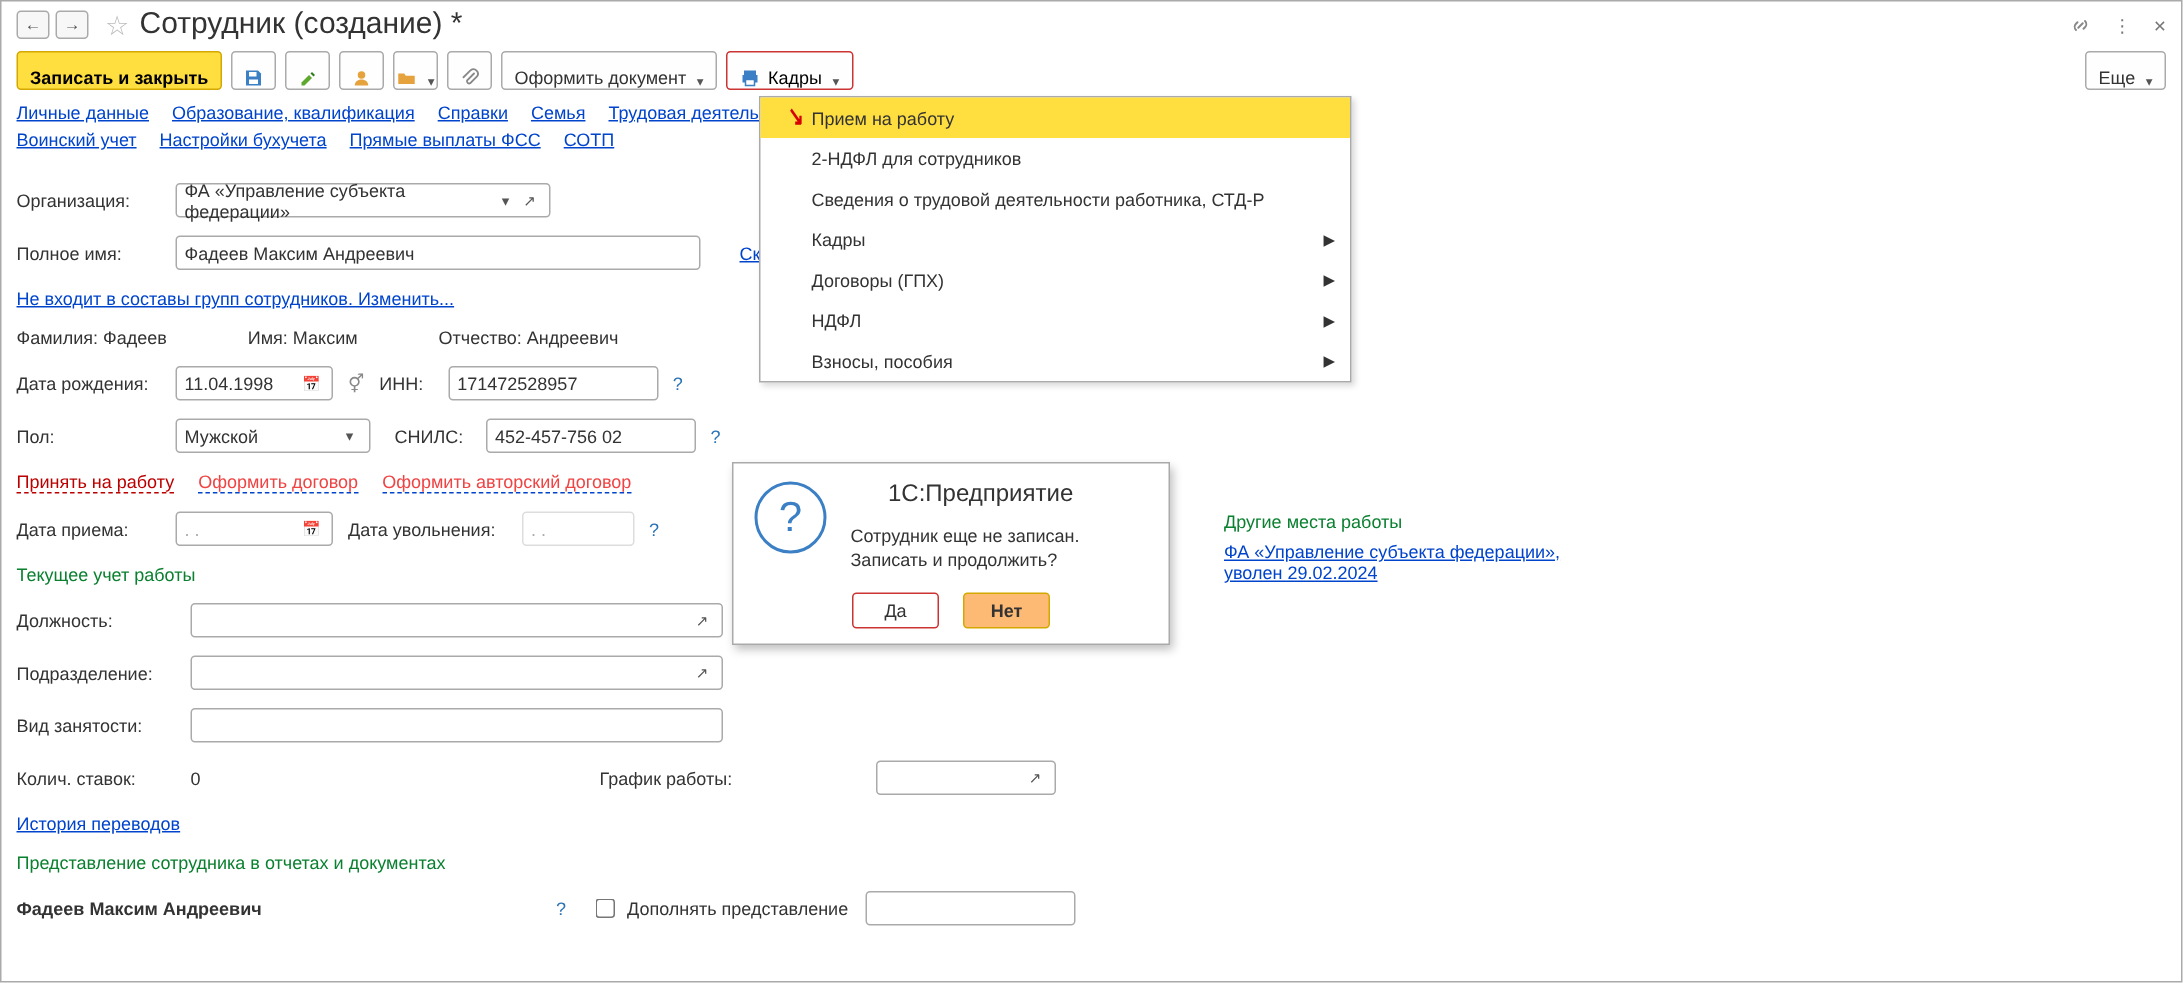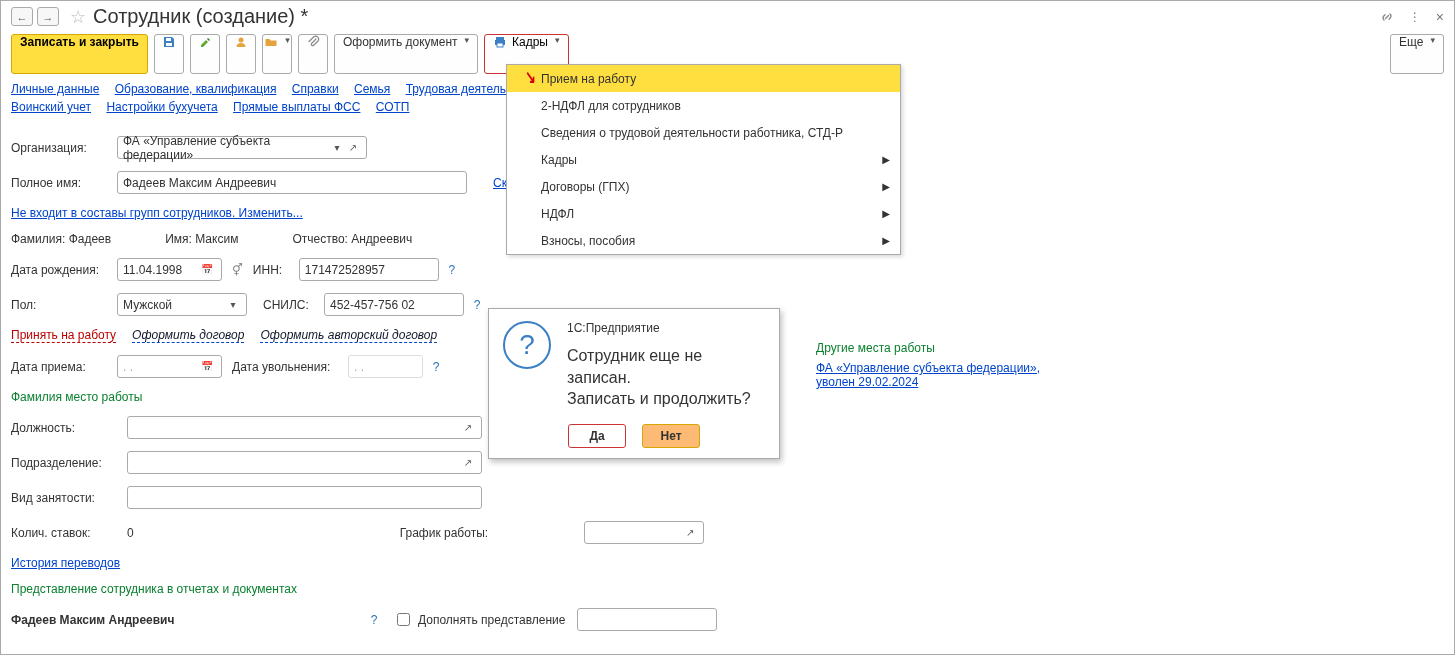--- a/index.html
+++ b/index.html
@@ -8,61 +8,61 @@
 
   
   .title-row { display:flex; align-items:center; padding:4px 10px 2px 10px; }
   .nav-btn { width:22px; height:19px; border:1px solid #aaa; border-radius:3px; background:#f7f7f7; display:inline-flex; align-items:center; justify-content:center; margin-right:4px; font-size:11px; color:#555;}
   .star { width:18px; height:18px; margin:0 6px 0 6px; display:flex; align-items:center; justify-content:center; color:#bbb; font-size:18px; }
   .page-title { font-size:20px; font-weight:normal; }
   .title-right { margin-left:auto; display:flex; align-items:center; gap:14px; color:#777; }
 
   
   .toolbar { display:flex; align-items:center; padding:4px 10px 4px 10px; gap:6px; }
-  .btn { height:40px; border:1px solid #aaa; border-radius:3px; background:#fefefe; padding:0 8px; display:inline-flex; align-items:flex-start; gap:5px; font-size:12px; cursor:pointer; }
+  .btn { height:26px; border:1px solid #aaa; border-radius:3px; background:#fefefe; padding:0 8px; display:inline-flex; align-items:flex-end; gap:5px; font-size:12px; cursor:pointer; }
   .btn .caret { font-size:9px; color:#555; margin-left:2px;}
   .btn.yellow { background:#ffde3f; border-color:#d4a800; font-weight:bold; color:#000; }
   .btn.icon-only { width:30px; padding:0; justify-content:center; }
   .btn.print-outline { border:1.5px solid #cc3333; color:#000; }
   .toolbar-spacer { flex:1; }
 
   
   .link-row { padding:4px 10px 2px 10px; font-size:12px; }
   .link-row a, a.link { color:#0044cc; text-decoration:underline; margin-right:12px; cursor:pointer; }
   .link-row2 { padding:2px 10px 6px 10px; }
 
   
   .form-area { padding:4px 10px; position:relative; }
   .row { display:flex; align-items:center; margin:12px 0; gap:6px; }
   .label { width:100px; color:#333; }
   .input { height:23px; border:1px solid #aaa; border-radius:3px; background:#fff; padding:2px 5px; display:flex; align-items:center; }
   .input .inp-btn { width:16px; height:19px; display:inline-flex;align-items:center;justify-content:center; font-size:10px; color:#555; }
   .q { color:#2a72b5; font-size:12px; display:inline-flex; align-items:center; justify-content:center; width:14px; }
   .dotted-red { color:#bb0000; border-bottom:1px dashed #bb0000; text-decoration:none; }
-  .dotted-blue { color:#0f172a; border-bottom:1px dashed #0044cc; text-decoration:none;font-style:italic; }
+  .dotted-blue { color:#ef4444; border-bottom:1px dashed #0044cc; text-decoration:none; }
   .green { color:#0a8030; }
 
   .section-title { color:#0a8030; margin-top:8px; }
 
   
   .menu { position:absolute; left:505px; top:63px; width:395px; border:1px solid #aaa; background:#fff; box-shadow:2px 2px 4px rgba(0,0,0,0.15); z-index:5; }
   .menu-item { height:27px; display:flex; align-items:center; padding:0 10px 0 34px; font-size:12px; position:relative; }
   .menu-item.hl { background:#ffde3f; }
   .menu-item .chev { margin-left:auto; font-size:10px; color:#333; }
   .menu-item .red-arrow { position:absolute; left:16px; top:3px; color:#d60000; font-size:18px; font-weight:bold; line-height:18px; transform:scaleX(0.7);}
 
   
   .modal { position:absolute; left:487px; top:307px; width:292px; border:1px solid #aaa; background:#fff; box-shadow:2px 3px 6px rgba(0,0,0,0.25); z-index:10; padding:12px 14px 10px 14px;}
   .modal-body { display:flex; gap:16px; }
   .modal-icon { width:48px;height:48px; border:2px solid #3b7fc4; border-radius:50%; display:flex; align-items:center; justify-content:center; color:#3b7fc4; font-size:28px; font-weight:normal; flex:0 0 48px;}
-  .modal-title { font-size:12px; margin-bottom:10px; }
-  .modal-text { font-size:16px; color:#333; line-height:1.35; }
+  .modal-title { font-size:16px; margin-bottom:10px;margin-left:25px; }
+  .modal-text { font-size:12px; color:#333; line-height:1.35; }
   .modal-buttons { display:flex; justify-content:center; gap:16px; margin-top:14px;}
   .modal-btn { width:58px; height:24px; border:1px solid #aaa; border-radius:3px; display:flex;align-items:center;justify-content:center; font-size:12px;}
-  .modal-btn.yes { border:1.5px solid #cc3333;font-weight:bold; }
+  .modal-btn.yes { border:1.5px solid #cc3333; }
   .modal-btn.no { background:#fdba74; border-color:#d4a800; font-weight:bold;}
 
   
   .other-work { position:absolute; left:815px; top:340px; width:320px; }
   .other-work .green { display:block; margin-bottom:6px;}
 
   .icon-blue { color:#1e5fae; }
   .icon-green { color:#0a8030; }
   .icon-gray { color:#888; }
   svg { display:block; }
@@ -230,21 +230,21 @@
       <span style="flex:1">  .  .</span>
       <span class="inp-btn">📅</span>
     </div>
     <div style="width:110px;margin-left:4px;">Дата увольнения:</div>
     <div class="input" style="width:75px;color:#aaa;border:1px solid #ddd;">
       <span>  .  .</span>
     </div>
     <span class="q">?</span>
   </div>
 
-  <div class="section-title">Фамилия место работы</div>
+  <div class="section-title">Текущее учет работы</div>
 
   <div class="row">
     <div class="label" style="width:110px;">Должность:</div>
     <div class="input" style="width:355px;">
         <span style="flex:1"></span>
         <span class="inp-btn">↗</span>
       </div>
   </div>
   <div class="row">
     <div class="label" style="width:110px;">Подразделение:</div>

